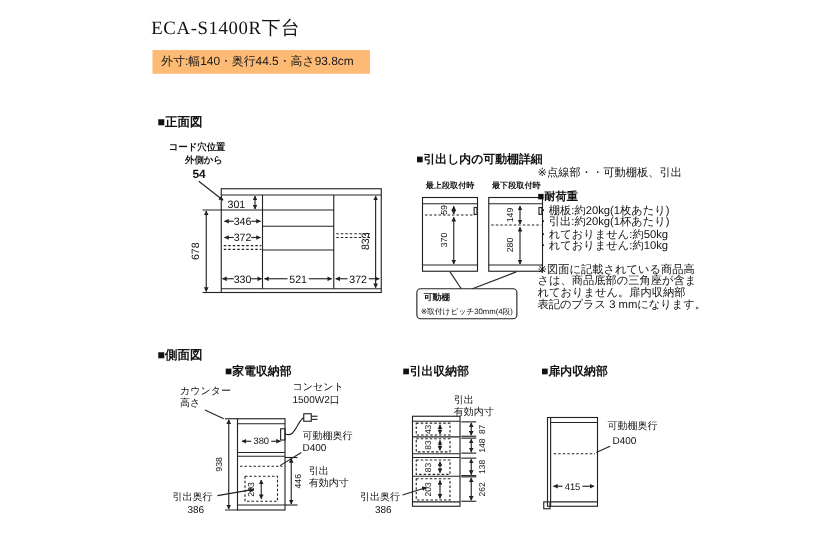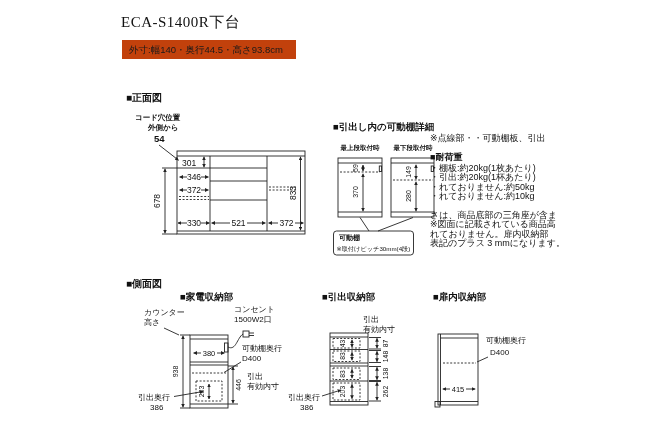--- a/index.html
+++ b/index.html
@@ -1,20 +1,20 @@
 <!DOCTYPE html>
 <html><head>
 <meta charset="utf-8">
 <style>
   html,body{margin:0;padding:0;background:#fff;}
   .canvas{position:relative;width:664px;height:443px;background:#ffffff;overflow:hidden;
           font-family:"Liberation Sans","DejaVu Sans",sans-serif;color:#111;}
   .abs{position:absolute;}
   .title{font-family:"Liberation Serif","DejaVu Serif",serif;font-size:15px;font-weight:normal;letter-spacing:.5px;}
-  .graybox{background:#c2410c;width:174px;height:19px;line-height:19px;font-size:9.5px;padding-left:7px;box-sizing:border-box;color:#1a1a1a;}
+  .graybox{background:#fdba74;width:174px;height:19px;line-height:19px;font-size:9.5px;padding-left:7px;box-sizing:border-box;color:#1a1a1a;}
   .h1{font-size:10px;font-weight:bold;margin-top:12px;}
   .h2{font-size:9.5px;font-weight:bold;text-align:center;}
   .note{font-size:9px;line-height:9.4px;white-space:nowrap;}
   svg{overflow:visible;}
   svg text{font-family:"Liberation Sans","DejaVu Sans",sans-serif;fill:#111;}
   .ln line,.ln rect,.ln path,.ln circle,line.ln,rect.ln,path.ln{stroke:#222;stroke-width:0.9;fill:none;}
   .thick{stroke-width:1.1;}
   .dash{stroke-dasharray:2 1.6;}
   .dim{font-size:8.5px;}
   .t7{font-size:7px;}
@@ -134,22 +134,22 @@
 
   <div class="abs note" style="left:430px;top:134px">※点線部・・可動棚板、引出</div>
   <div class="abs h2" style="left:430px;top:151px;font-size:9px">■耐荷重</div>
   <div class="abs" style="left:430px;top:164px">
     <div class="note">・棚板:約20kg(1枚あたり)</div>
     <div class="note">・引出:約20kg(1杯あたり)</div>
     <div class="note">・れておりません:約50kg</div>
     <div class="note">・れておりません:約10kg</div>
   </div>
   <div class="abs" style="left:430px;top:211px">
+    <div class="note">※図面に記載されている商品高</div>
     <div class="note">さは、商品底部の三角座が含ま</div>
-    <div class="note">※図面に記載されている商品高</div>
     <div class="note">れておりません。扉内収納部</div>
     <div class="note">表記のプラス 3 mmになります。</div>
   </div>
 
   <div class="abs h1" style="left:126px;top:265px">■側面図</div>
   <div class="abs h2" style="left:180px;top:291px">■家電収納部</div>
   <div class="abs h2" style="left:322px;top:291px">■引出収納部</div>
   <div class="abs h2" style="left:433px;top:291px">■扉内収納部</div>
 
   <svg class="abs" style="left:130px;top:300px" width="434" height="143" viewBox="0 0 434 143">

